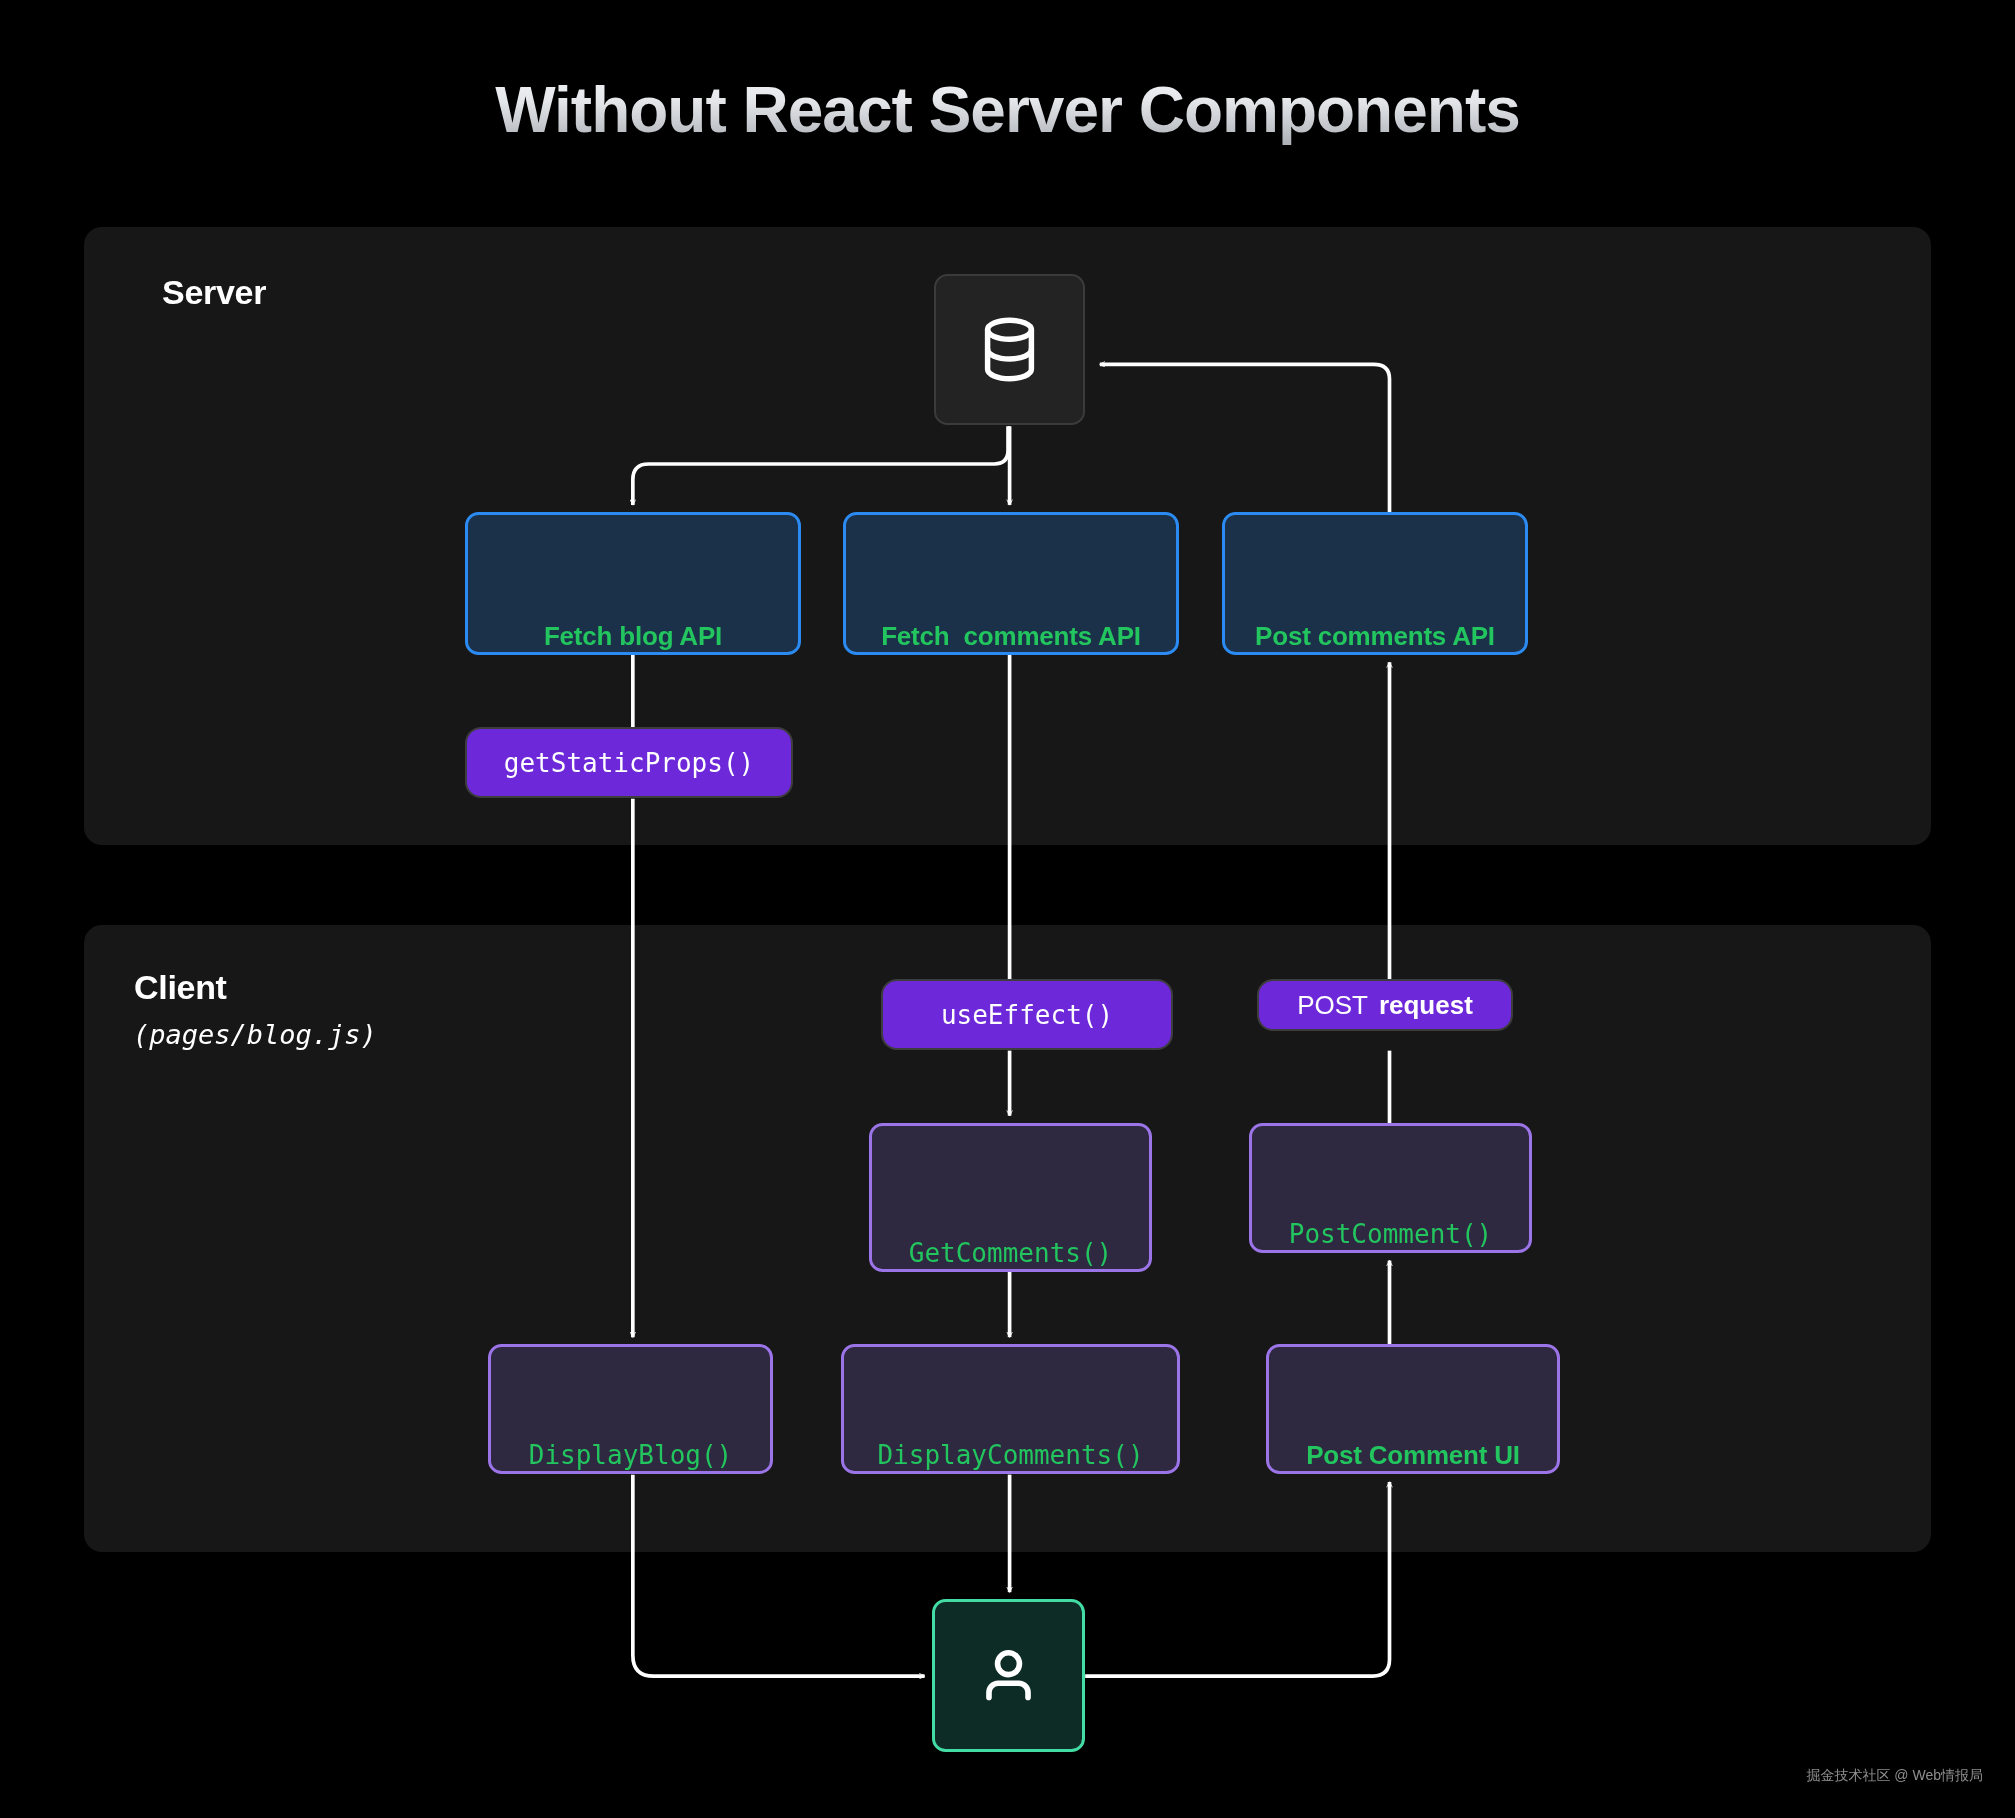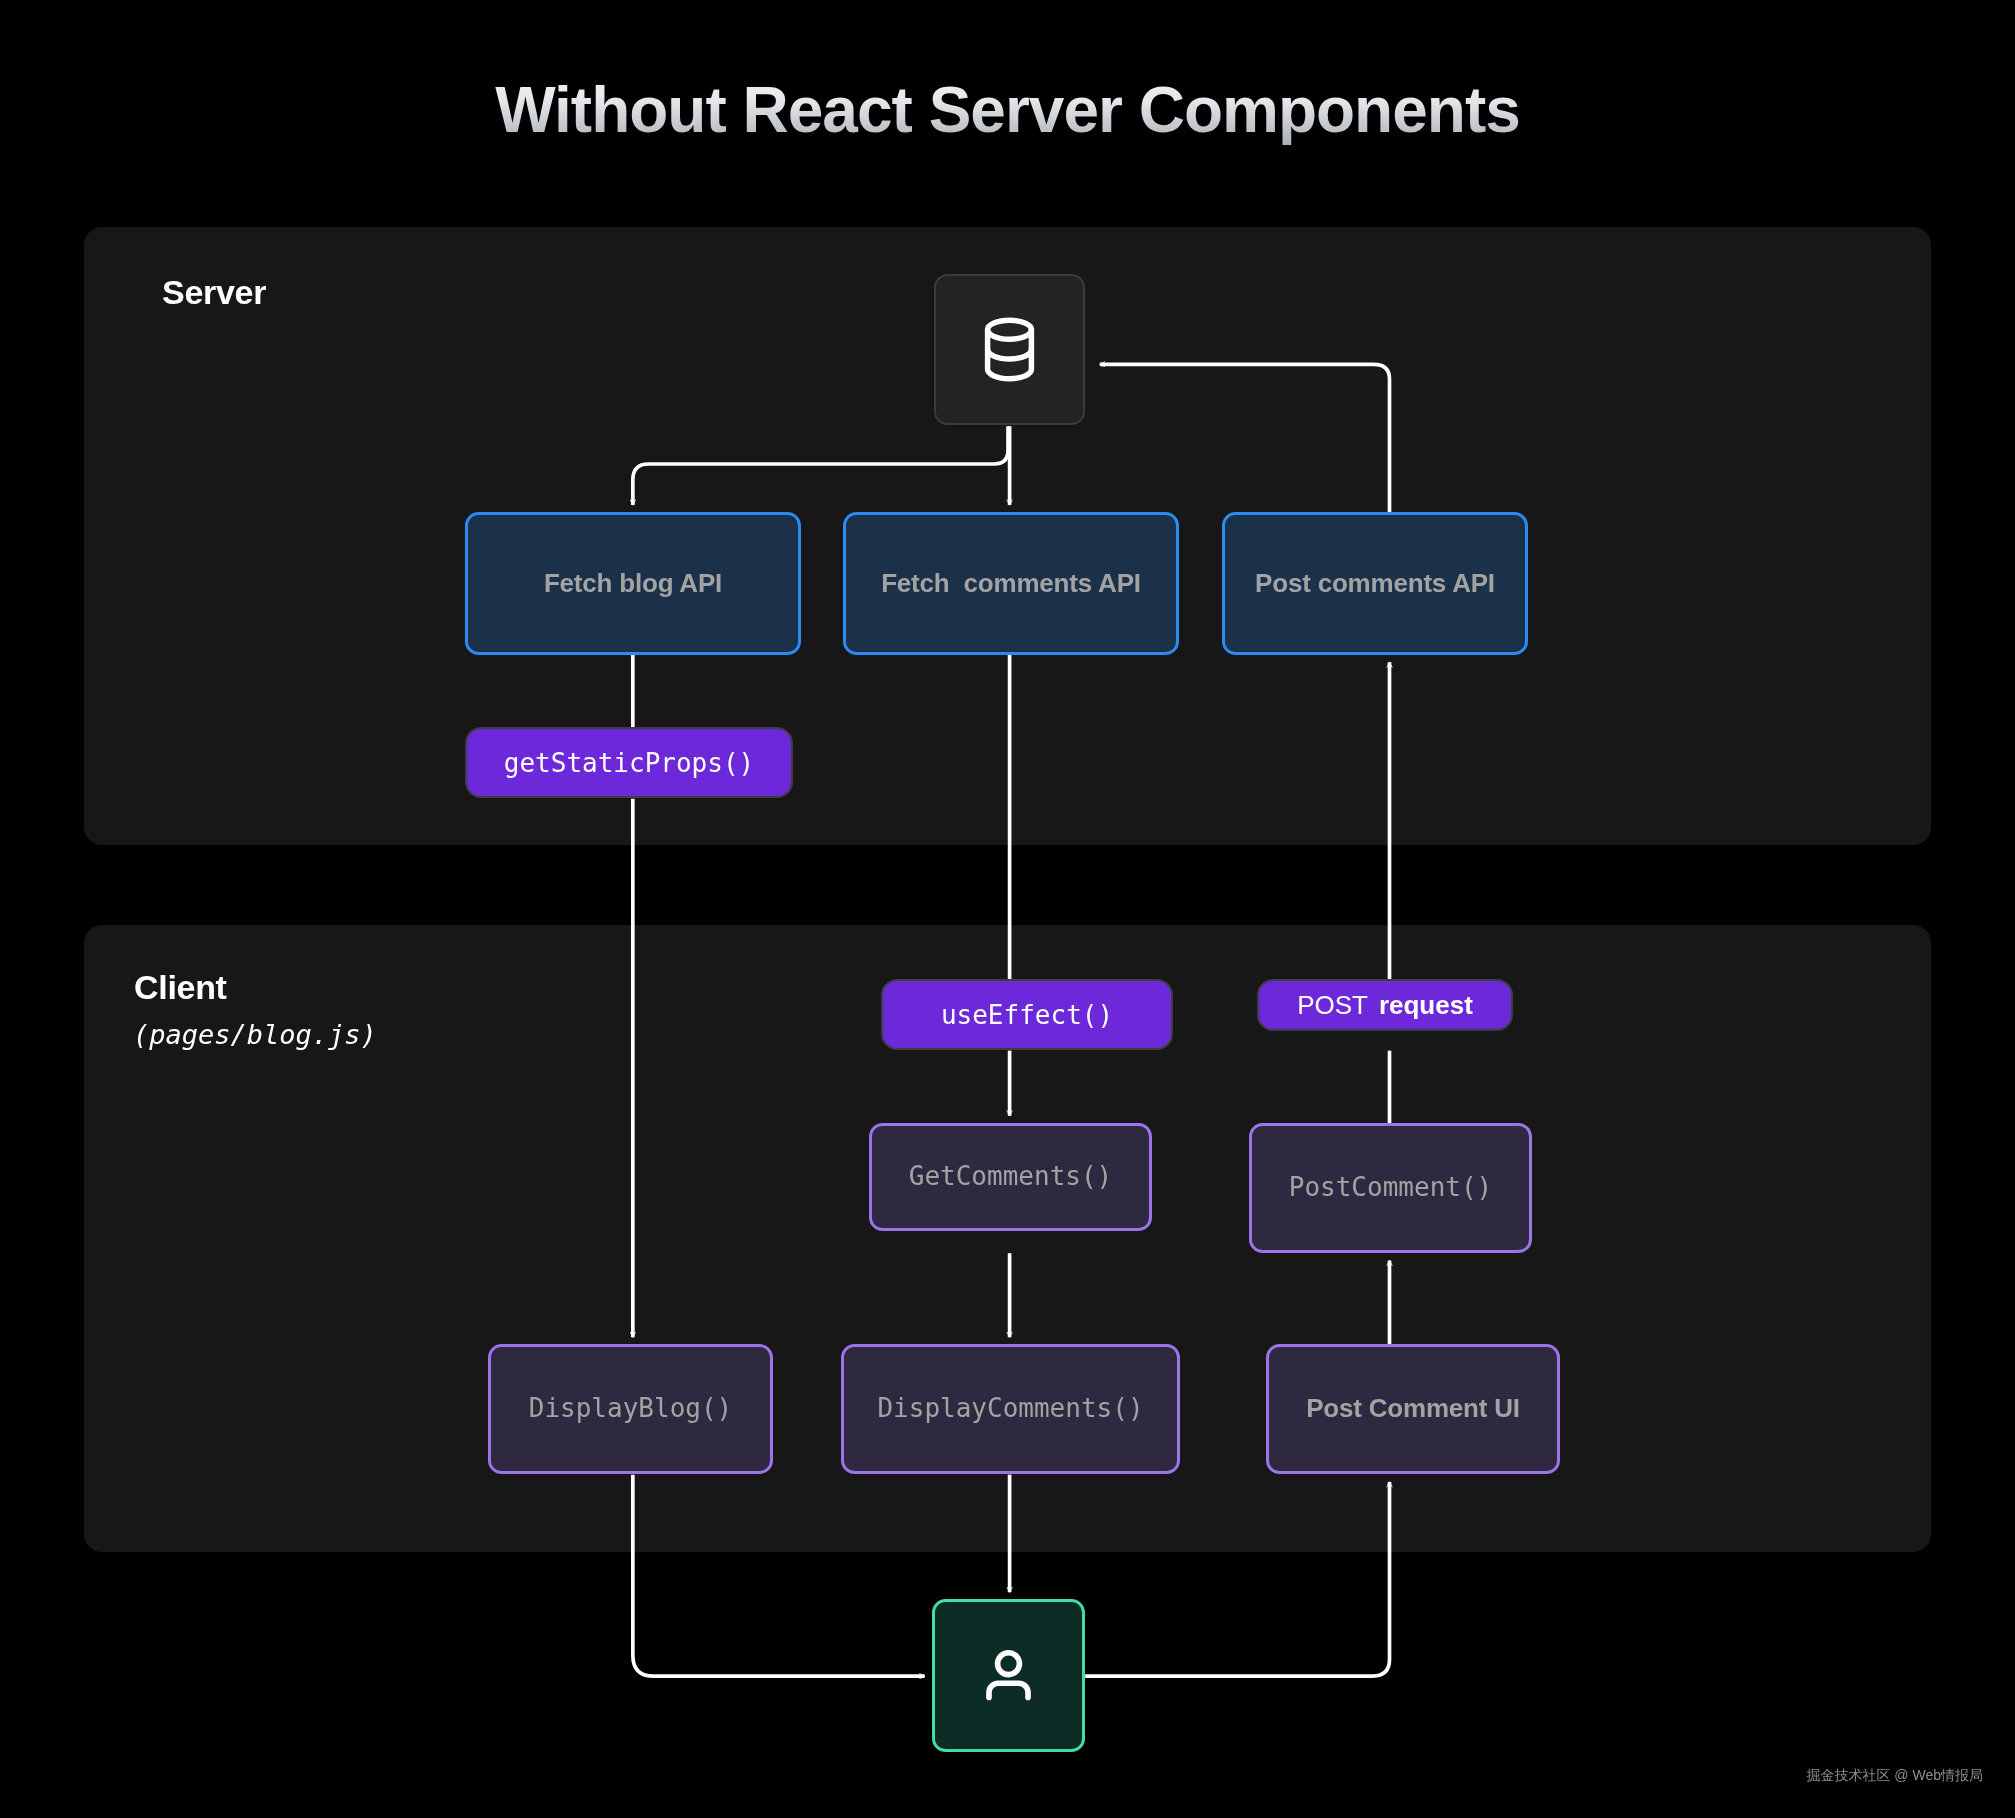--- a/index.html
+++ b/index.html
@@ -65,25 +65,25 @@
   }
   #server-title { left: 134px; top: 273px; margin-left: 28px; }
   #client-title { left: 134px; top: 968px; }
   #client-sub   { left: 133px; top: 1019px; font-style: italic; }
 
   
   .node {
     position: absolute;
     box-sizing: border-box;
     display: flex;
-    align-items: center;
+    align-items: flex-end;
     justify-content: center;
     text-align: center;
     border-radius: 11.5px;
-    color: #a3a3a3;
+    color: #22c55e;
     line-height: 1.15;
   }
   .node.api {
     background: #1b3049;
     border: 3.1px solid #2b8bf2;
     font-size: 26px;
     font-weight: 700;
     letter-spacing: -0.2px;
     border-radius: 13.6px;
   }
@@ -140,21 +140,21 @@
 
   
   #node-fetch-blog     { left: 465px;  top: 512px;  width: 336px;  height: 143px; }
   #node-fetch-comments { left: 843px; top: 512px;  width: 336px;  height: 143px; }
   #node-post-comments  { left: 1222px; top: 512px;  width: 306px;  height: 143px; }
 
   #pill-getstaticprops { left: 465px;  top: 727px; width: 328px;  height: 71px; }
   #pill-useeffect      { left: 881px; top: 979px; width: 292px;  height: 71px; }
   #pill-postrequest    { left: 1257px; top: 979px; width: 256px;  height: 52px; }
 
-  #node-getcomments    { left: 869px; top: 1123px; width: 283px;  height: 108px; }
+  #node-getcomments    { left: 869px; top: 1123px; width: 283px;  height: 149px; }
   #node-postcomment    { left: 1249px; top: 1123px; width: 283px;  height: 130px; }
 
   #node-displayblog     { left: 488px;  top: 1344px; width: 285px;  height: 130px; }
   #node-displaycomments { left: 841px; top: 1344px; width: 339px;  height: 130px; }
   #node-postcommentui   { left: 1238px; top: 1344px; width: 294px;  height: 130px; }
 
   #node-database { left: 934px; top: 274px;  width: 151px; height: 151px; }
   #node-user     { left: 932px; top: 1599px; width: 153px; height: 153px; }
 
   

